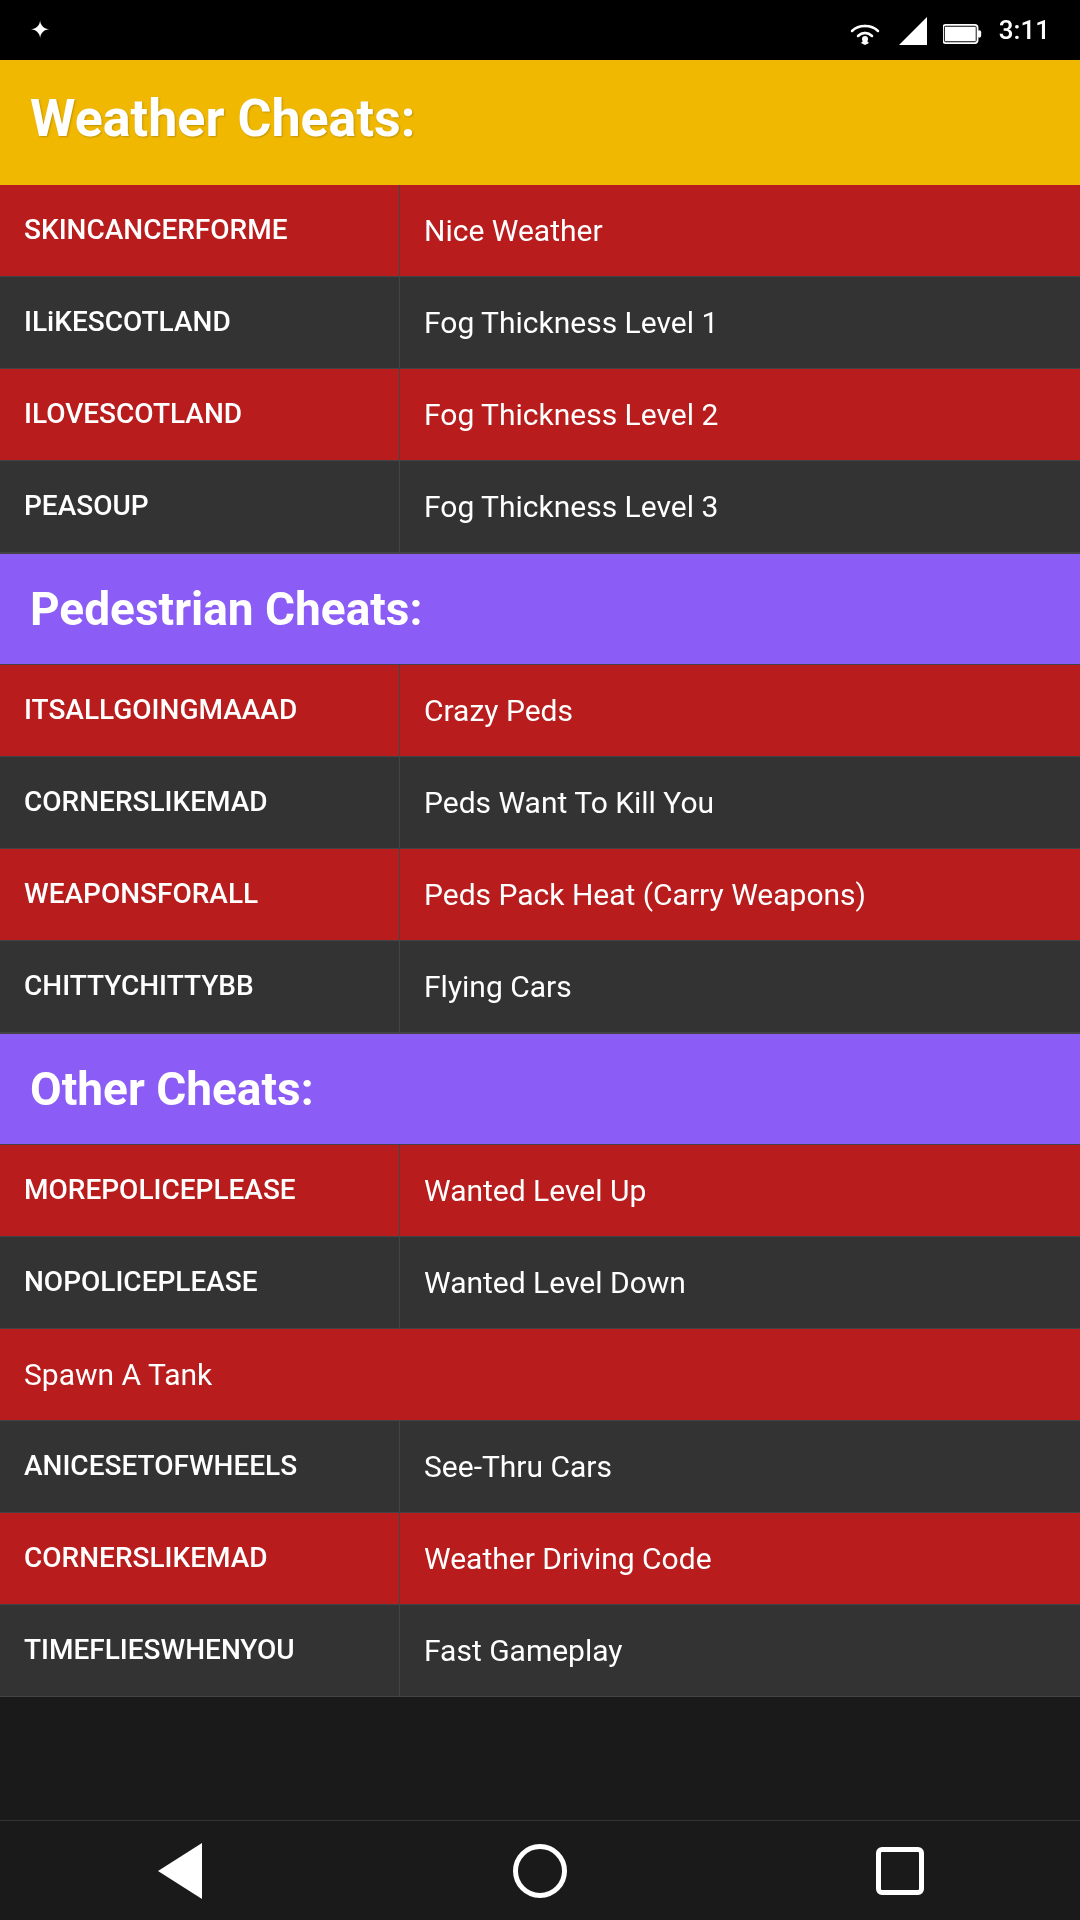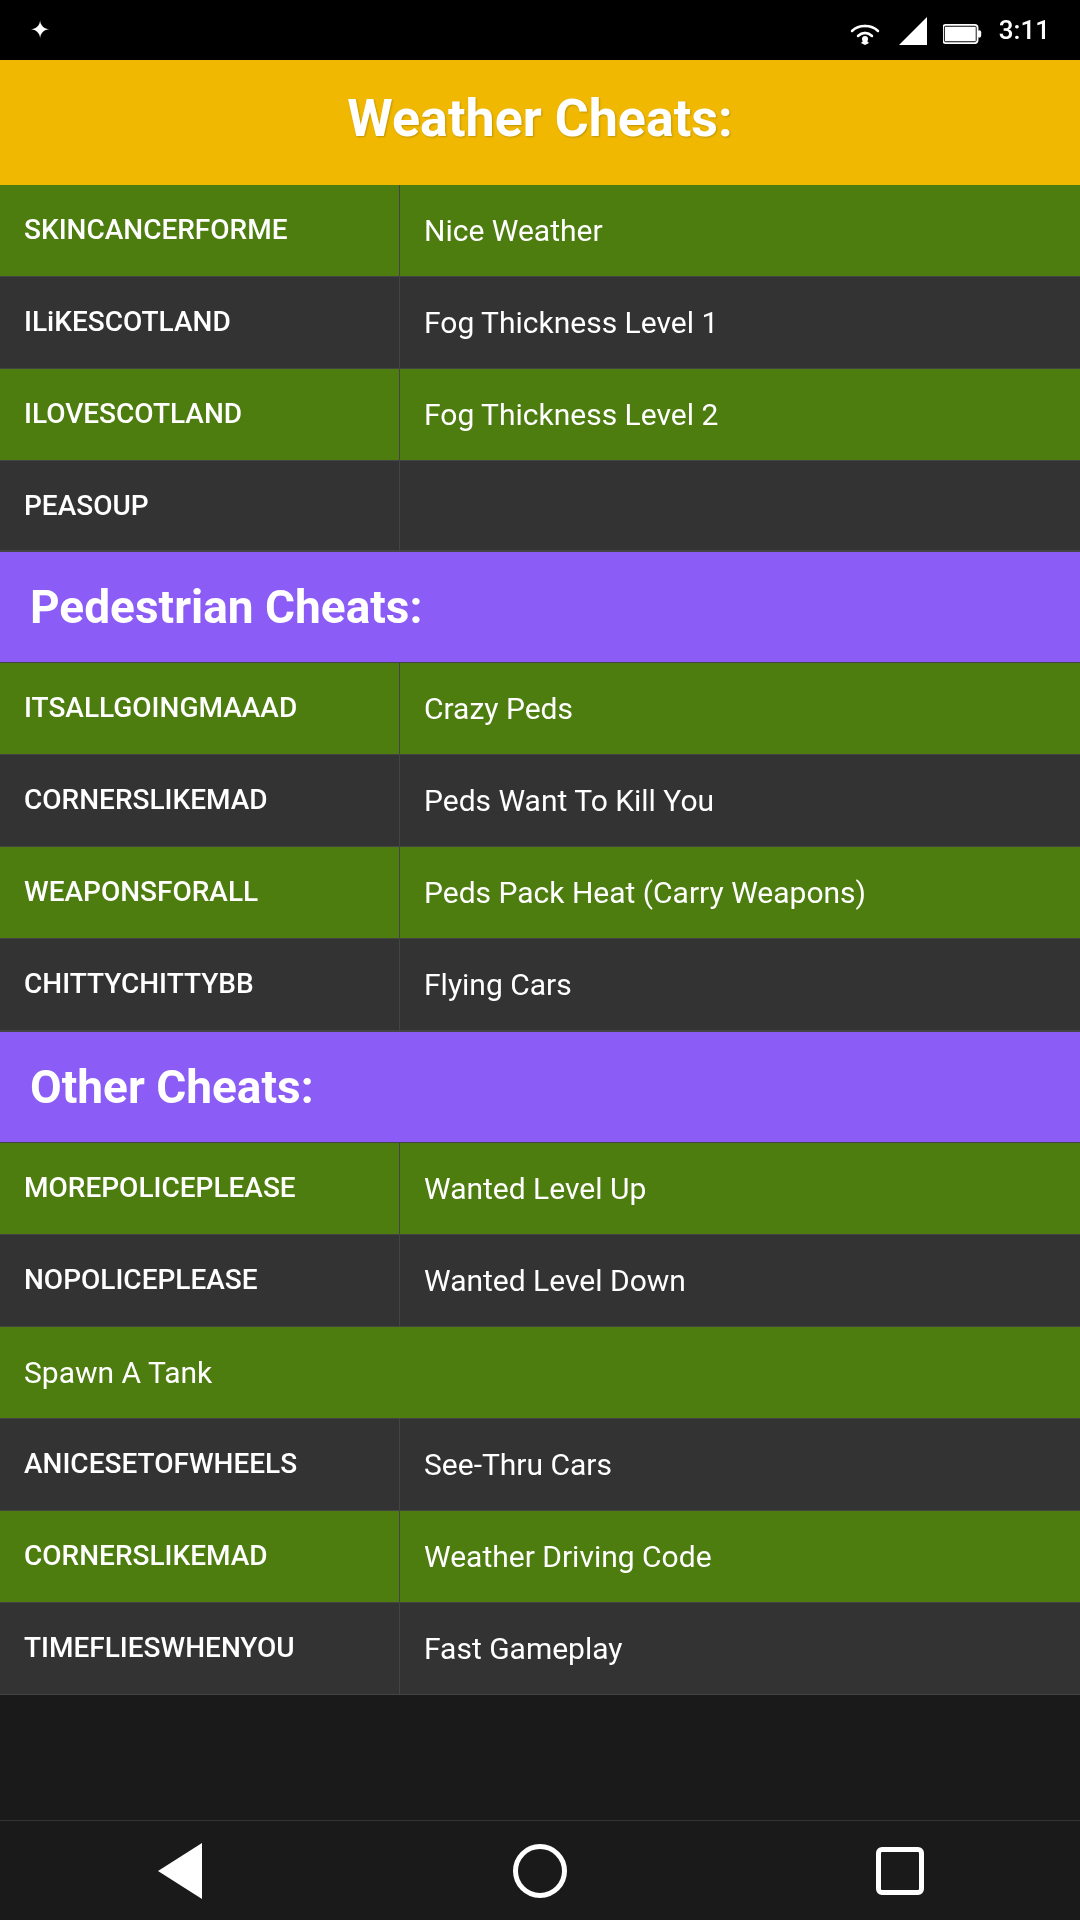--- a/index.html
+++ b/index.html
@@ -37,21 +37,20 @@
     .four-dots {
       color: #ffffff;
       font-size: 24px;
     }
 
     
     .header {
       background: #f0b800;
       padding: 28px 30px 36px 30px;
       width: 100%;
-      text-align: center;
     }
     .header h1 {
       font-size: 52px;
       font-weight: bold;
       color: #ffffff;
       text-shadow: 1px 1px 2px rgba(0,0,0,0.2);
     }
 
     
     .section-header {
@@ -63,21 +62,21 @@
     .section-header h2 {
       font-size: 46px;
       font-weight: bold;
       color: #ffffff;
     }
 
     
     .cheat-row {
       display: flex;
       border-bottom: 1px solid #444;
-      background: #4d7c0f;
+      background: #b91c1c;
     }
     .cheat-row:nth-child(even) {
       background: #333333;
     }
     .cheat-code {
       width: 400px;
       min-width: 400px;
       padding: 28px 24px;
       font-size: 28px;
       font-weight: 500;
@@ -186,20 +185,21 @@
       <div class="cheat-row">
       <div class="cheat-code">ILiKESCOTLAND</div>
       <div class="cheat-description">Fog Thickness Level 1</div>
     </div>
       <div class="cheat-row">
       <div class="cheat-code">ILOVESCOTLAND</div>
       <div class="cheat-description">Fog Thickness Level 2</div>
     </div>
       <div class="cheat-row">
       <div class="cheat-code">PEASOUP</div>
+      <div class="cheat-description">Fog Thickness Level 3</div>
     </div>
     </div>
 
   <div class="section-header">
     <h2>Pedestrian Cheats:</h2>
   </div>
   <div>
 
   <div class="cheat-row">
       <div class="cheat-code">ITSALLGOINGMAAAD</div>

